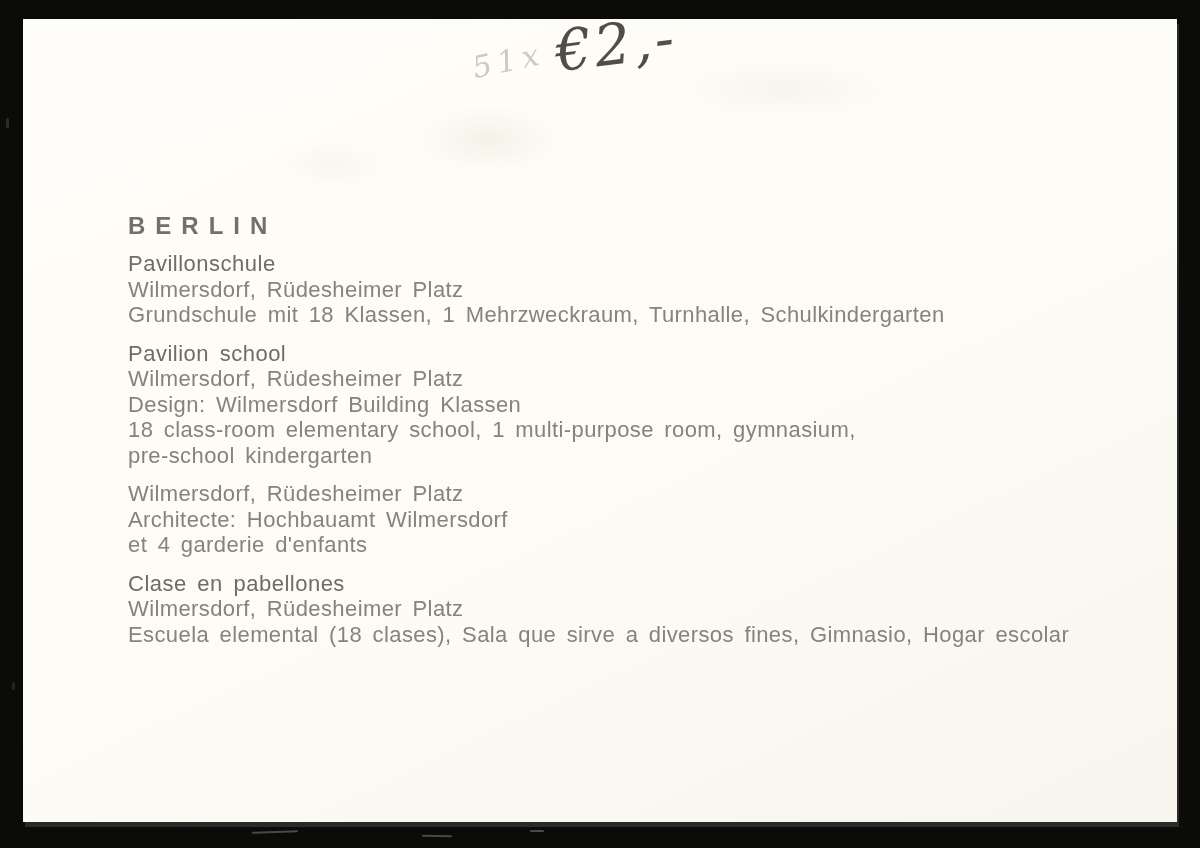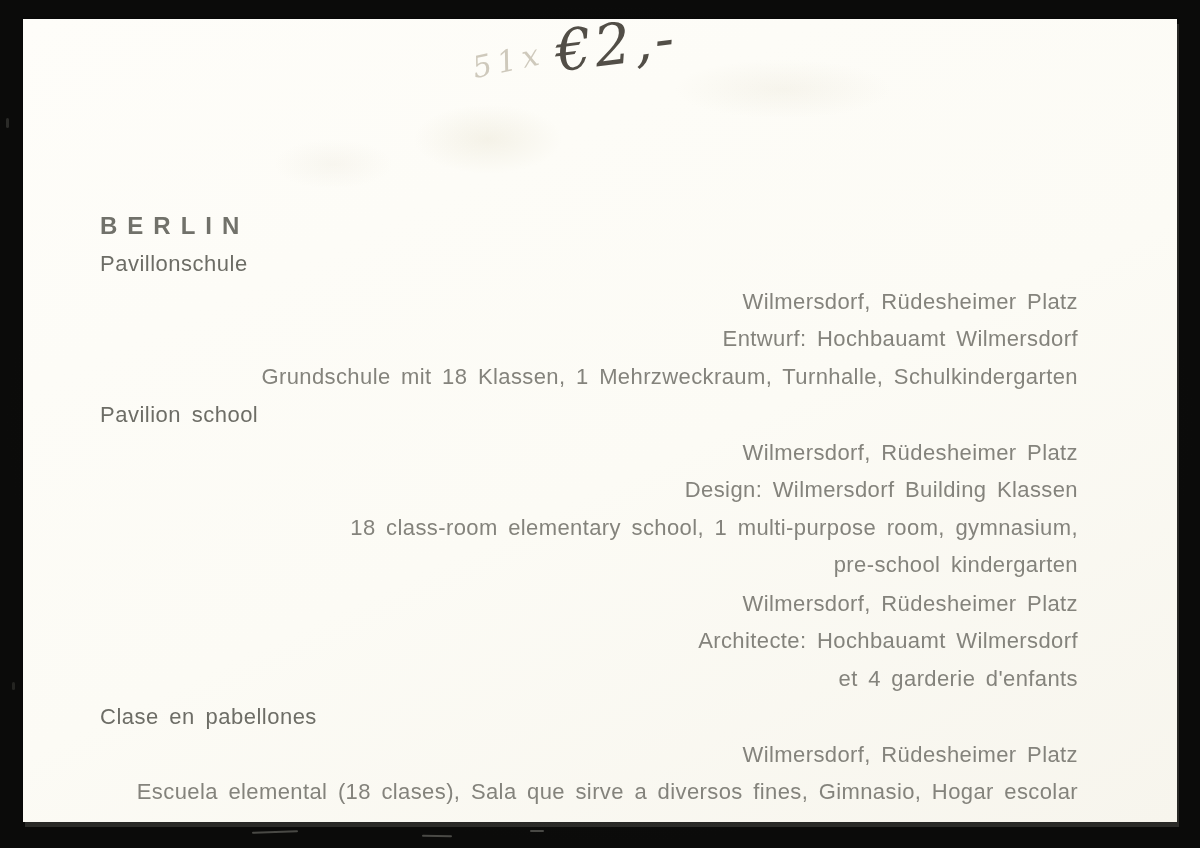--- a/index.html
+++ b/index.html
@@ -61,21 +61,21 @@
     position: absolute; left: 532px; top: -8px;
     font-family: "DejaVu Serif", serif; font-style: italic;
     font-size: 57px; letter-spacing: 3px;
     color: rgba(52,47,40,0.85);
     transform: rotate(-7deg);
     white-space: nowrap;
   }
 
   
   .caption {
-    position: absolute; left: 77px; top: 194px; 
+    position: absolute; left: 105px; top: 194px; 
     width: 990px;
     color: #84837c;
     font-size: 22px;
     line-height: 25.5px;
     letter-spacing: 0.4px;
     word-spacing: 4px;
   }
   .city-title {
     margin: 0 0 12px 0;
     font-size: 24px;
@@ -86,21 +86,21 @@
   }
   .lang-section { margin: 0 0 13px 0; }
   .lang-section h3 {
     margin: 0;
     font-size: 22px;
     font-weight: normal;
     line-height: 25.5px;
     letter-spacing: 0.5px;
     color: #6d6d66;
   }
-  .lang-section p { margin: 12px; text-align: right; }
+  .lang-section p { margin: 0; }
 </style>
 </head>
 <body>
 
 <div class="stage">
 
   <span class="speck s1"></span>
   <span class="speck s2"></span>
   <span class="speck s3"></span>
   <span class="speck s4"></span>
@@ -115,21 +115,20 @@
     <span class="hand-count">51x</span>
     <span class="hand-price">€2,-</span>
 
     <div class="caption">
 
       <h2 class="city-title">BERLIN</h2>
 
       <div class="lang-section">
         <h3>Pavillonschule</h3>
         <p>Wilmersdorf, Rüdesheimer Platz</p>
-        <p>Entwurf: Hochbauamt Wilmersdorf</p>
         <p>Grundschule mit 18 Klassen, 1 Mehrzweckraum, Turnhalle, Schulkindergarten</p>
       </div>
 
       <div class="lang-section">
         <h3>Pavilion school</h3>
         <p>Wilmersdorf, Rüdesheimer Platz</p>
         <p>Design: Wilmersdorf Building Klassen</p>
         <p>18 class-room elementary school, 1 multi-purpose room, gymnasium,</p>
         <p>pre-school kindergarten</p>
       </div>

